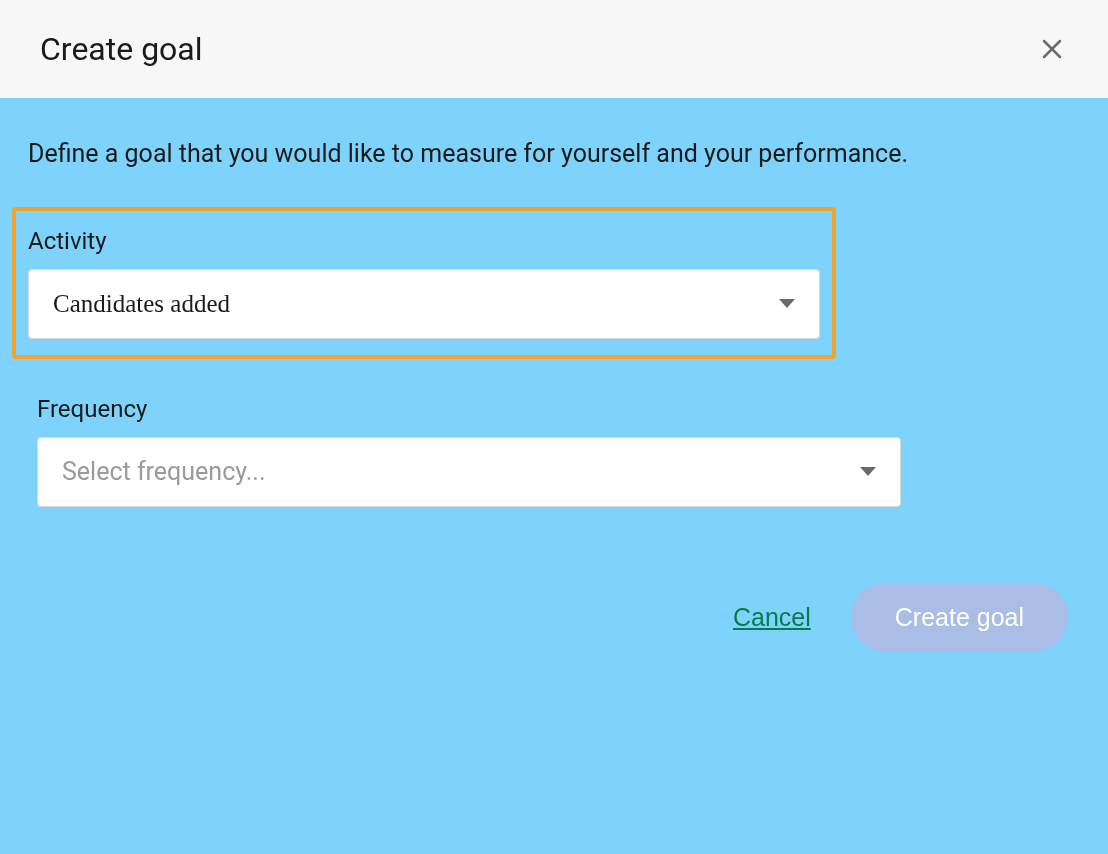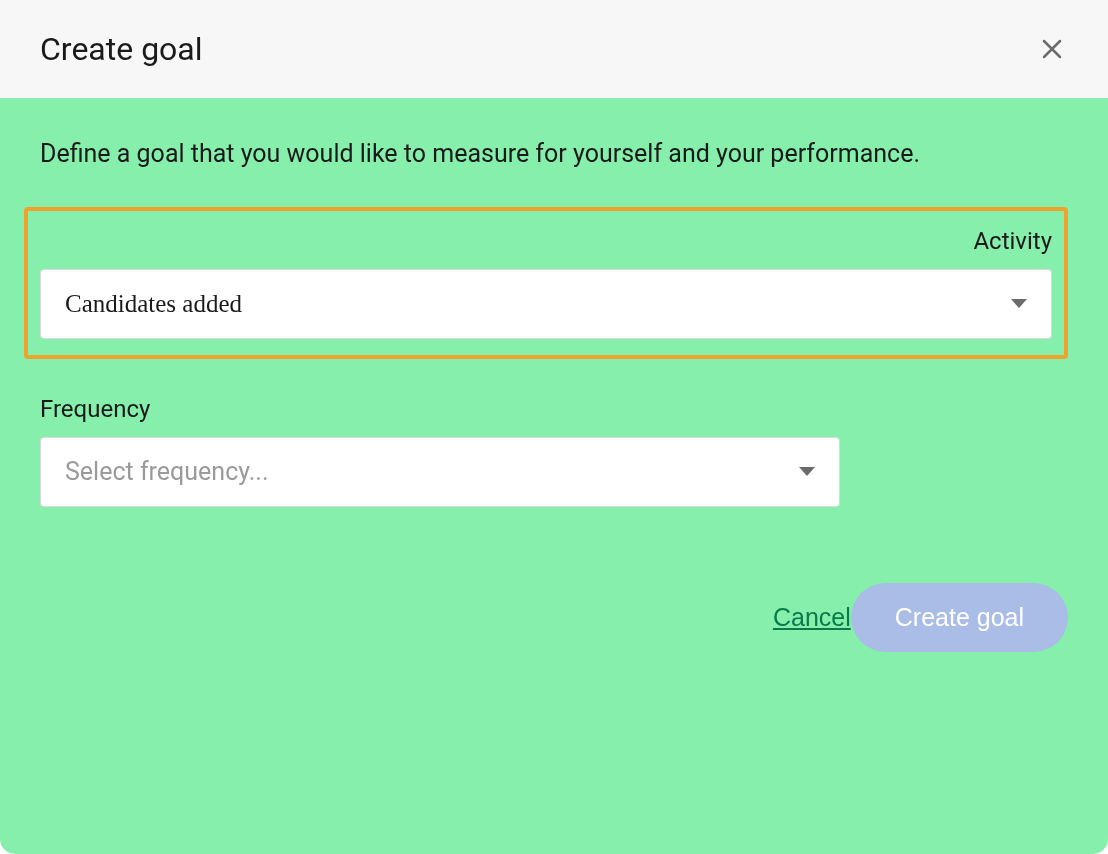--- a/index.html
+++ b/index.html
@@ -6,22 +6,21 @@
     body {
       font-family: -apple-system, BlinkMacSystemFont, "Segoe UI", Roboto, Helvetica, Arial, sans-serif;
       background: #fff;
       width: 1108px;
       height: 854px;
       color: #1a1a1a;
     }
     .modal {
       width: 100%;
       height: 100%;
-      background: #86efac;
-      border-radius: 15px;
+      background: #7dd3fc;
     }
     .modal-header {
       background: #f7f7f7;
       padding: 30px 40px;
       display: flex;
       align-items: center;
       justify-content: space-between;
     }
     .modal-title {
       font-size: 32px;
@@ -33,47 +32,48 @@
       border: none;
       cursor: pointer;
       color: #6b6b6b;
       display: flex;
       align-items: center;
       justify-content: center;
       padding: 4px;
     }
     .close-btn svg { width: 24px; height: 24px; }
     .modal-body {
-      padding: 40px 40px 0 40px;
+      padding: 40px 40px 0 28px;
     }
     .description {
       font-size: 25px;
       color: #1a1a1a;
       margin-bottom: 36px;
       line-height: 1.3;
     }
     .form-group {
       margin-bottom: 36px;
+      margin-left: 9px;
     }
     .highlight-wrap {
       border: 4px solid #f0a22e;
       border-radius: 4px;
       padding: 16px 12px 16px 12px;
       margin-left: -16px;
+      margin-right: 232px;
       margin-bottom: 36px;
-      text-align: right;
     }
     .label {
       font-size: 24px;
       color: #1a1a1a;
       margin-bottom: 14px;
       display: block;
     }
     .select {
-      width: 800px;
+      width: 864px;
       height: 70px;
       border: 1px solid #d9d9d9;
       border-radius: 4px;
       background: #fff;
       display: flex;
       align-items: center;
       justify-content: space-between;
       padding: 0 24px;
       cursor: pointer;
     }
@@ -100,20 +100,21 @@
       border-radius: 4px;
       background: #fff;
       font-size: 25px;
       padding: 0 24px;
       color: #1a1a1a;
     }
     .footer {
       display: flex;
       justify-content: flex-end;
       align-items: center;
+      gap: 40px;
       padding: 40px 40px 0 40px;
     }
     .cancel-link {
       font-size: 25px;
       color: #0b7a4b;
       text-decoration: underline;
       background: none;
       border: none;
       cursor: pointer;
     }

